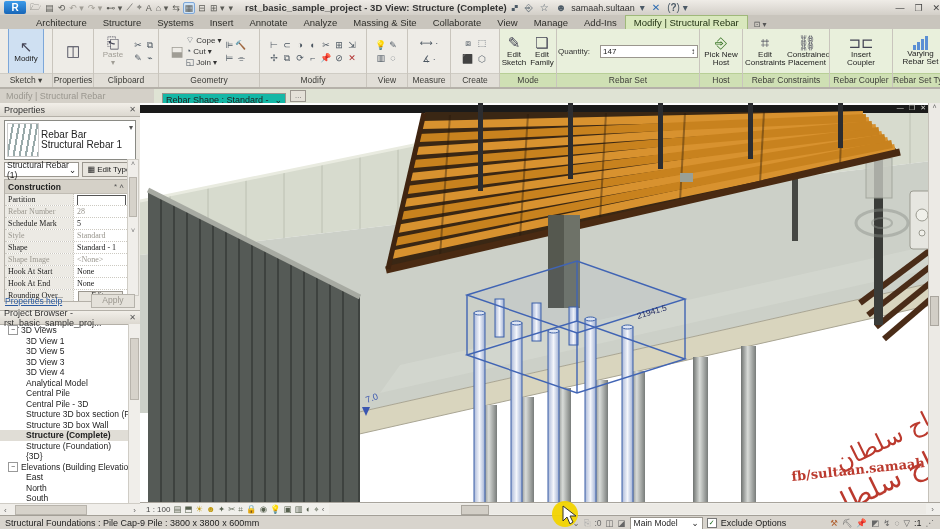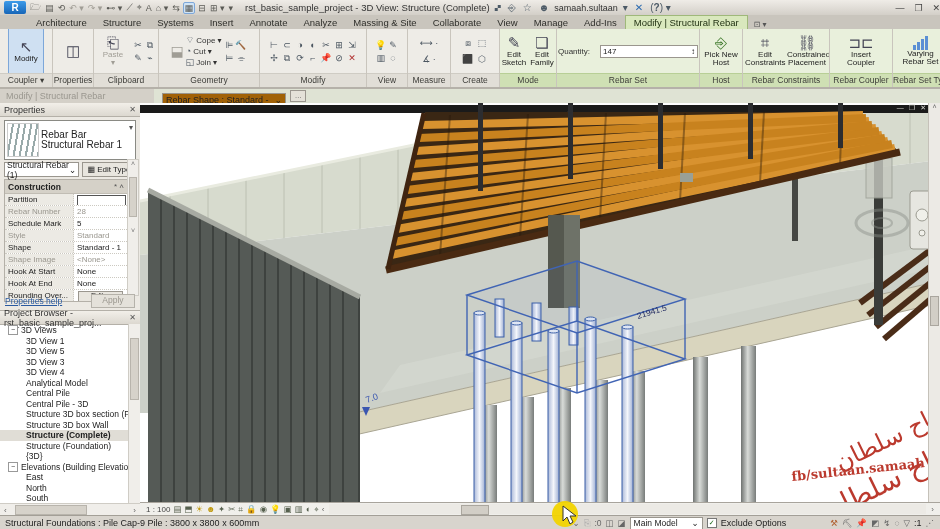--- a/index.html
+++ b/index.html
@@ -8,21 +8,21 @@
 
   
   .titlebar{position:absolute;left:0;top:0;width:940px;height:15px;
     background:linear-gradient(#efece7,#d3cfc8);border-bottom:1px solid #b4b0a8;
     display:flex;align-items:center;gap:3px;padding:0 4px;}
   .rlogo{width:22px;height:13px;background:linear-gradient(#3d9be9,#1766b8);color:#fff;
     font-weight:bold;font-size:10px;text-align:center;line-height:13px;border-radius:2px;}
   .qat{display:flex;gap:2px;align-items:center;color:#5a5a55;font-size:9px;}
   .qat span{padding:0 1px;}
   .qat .hl{background:#cfe3f5;border:1px solid #7da7d9;border-radius:2px;}
-  .wtitle{flex:0 0 auto;margin-left:8px;font-size:9.5px;color:#333;}
+  .wtitle{flex:0 0 auto;margin-left:8px;font-size:9.5px;color:#333;font-weight:bold;}
   .searchbox{margin-left:10px;width:148px;height:11px;background:#fff;border:1px solid #8a8a84;
     font-size:8.5px;font-style:italic;color:#888;padding:0 3px;font-family:"Liberation Sans",sans-serif;}
   .tb-ico{color:#4c5a66;font-size:10px;padding:0 2px;}
   .username{font-size:9px;color:#333;}
   .winbtns{margin-left:auto;display:flex;gap:10px;color:#444;font-size:9px;padding-right:4px;}
 
   
   .tabbar{position:absolute;left:0;top:15px;width:940px;height:14px;background:#c9c5bd;
     display:flex;align-items:flex-end;padding-left:28px;}
   .tab{padding:1px 8px 1px;font-size:9.5px;color:#2e2e2a;}
@@ -53,21 +53,21 @@
     display:flex;align-items:center;padding:0 2px;justify-content:space-between;}
   .rsfields{display:flex;flex-direction:row;gap:1px;}
   .vbars{display:flex;align-items:flex-end;gap:1px;height:14px;}
   .vbars i{width:3px;background:#5b8fd4;display:block;}
   .twoline{font-size:8px;line-height:8.5px;text-align:center;color:#222;width:40px;}
 
   
   .optionsbar{position:absolute;left:0;top:89px;width:940px;height:14px;background:#dfe3d4;
     border-bottom:1px solid #a8a89e;display:flex;align-items:center;font-size:9px;}
   .opt-ctx{width:148px;padding-left:6px;color:#9a978f;background:#d4d0c8;height:14px;line-height:14px;}
-  .opt-combo{margin-left:8px;background:#a16207;border:1px solid #9a968e;height:12px;line-height:11px;
+  .opt-combo{margin-left:8px;background:#14b8a6;border:1px solid #9a968e;height:12px;line-height:11px;
     padding:0 3px;color:#222;display:flex;gap:6px;align-items:center;margin-top:8px;}
   .opt-mini{margin-left:4px;width:14px;height:10px;border:1px solid #9a968e;background:#e4e1d8;font-size:7px;
     text-align:center;line-height:9px;color:#555;}
 
   
   .propspal{position:absolute;left:0;top:103px;width:140px;height:207px;background:#ece9e3;border-right:1px solid #9a968e;}
   .palhead{height:13px;background:linear-gradient(#f2efe9,#dcd8d0);border-bottom:1px solid #b4b0a8;
     display:flex;align-items:center;padding:0 4px;font-size:9px;color:#333;}
   .palhead .x{margin-left:auto;color:#555;font-size:8px;}
   .typesel{margin:3px 4px 2px;height:38px;background:#fff;border:1px solid #8a8a84;display:flex;align-items:center;}
@@ -77,21 +77,21 @@
   .tsarrow{color:#555;font-size:8px;padding-right:2px;align-self:flex-start;margin-top:2px;}
   .etrow{display:flex;margin:0 4px 2px;gap:3px;align-items:center;}
   .etcombo{flex:1;background:#fff;border:1px solid #9a968e;height:13px;font-size:8.5px;
     display:flex;align-items:center;justify-content:space-between;padding:0 2px;color:#222;}
   .etbtn{width:52px;height:13px;border:1px solid #9a968e;background:#e8e5de;font-size:8px;
     display:flex;align-items:center;gap:2px;justify-content:center;color:#222;}
   .pgrid{margin:0 12px 0 4px;border:1px solid #b4b0a8;background:#fff;}
   .pgroup{height:13px;background:#d5d1c8;font-size:8.5px;font-weight:bold;display:flex;align-items:center;
     padding:0 3px;color:#222;border-bottom:1px solid #c1bdb4;}
   .pgroup .gr-r{margin-left:auto;font-weight:normal;font-size:8px;color:#555;}
-  .prow{display:flex;height:11px;border-bottom:1px dotted #ccc9c1;font-size:8px;}
+  .prow{display:flex;height:11px;border-bottom:1px dotted #ccc9c1;font-size:8px;font-family:Liberation Serif, serif;}
   .plab{width:62px;background:#eceae4;padding:0 3px;line-height:11px;border-right:1px dotted #ccc9c1;
     white-space:nowrap;overflow:hidden;color:#222;}
   .pval{flex:1;padding:0 3px;line-height:11px;white-space:nowrap;overflow:hidden;color:#222;}
   .pdis{color:#9a978f;}
   .pinputbox{display:block;width:100%;height:9px;margin-top:1px;border:1px solid #555;background:#fff;}
   .peditbtn{display:block;width:90%;height:9px;margin:1px auto 0;border:1px solid #9a968e;background:#e8e5de;
     font-size:7.5px;line-height:8px;text-align:center;color:#222;}
   .pvscroll{position:absolute;right:1px;top:56px;width:10px;height:135px;background:#f0eeea;
     border:1px solid #cfccc5;font-size:7px;color:#777;text-align:center;}
   .pvthumb{margin:10px 1px;height:38px;background:#d6d2ca;border:1px solid #b8b4ac;}
@@ -196,21 +196,21 @@
   </div>
 
   <div class="ribbon">
     <div class="rpanel" style="width:52px">
       <div class="rbody">
           <div class="bigbtn modifybtn">
         <span class="bico">↖</span>
         <span>Modify</span>
           </div>
         </div>
-      <div class="rlabel"><span>Coupler</span> ▾</div>
+      <div class="rlabel"><span>Sketch</span> ▾</div>
     </div>
     <div class="rpanel" style="width:40px">
       <div class="rbody">
           <div class="bigbtn">
         <span class="bico">◫</span>
           </div>
         </div>
       <div class="rlabel">Properties</div>
     </div>
     <div class="rpanel" style="width:64px">

